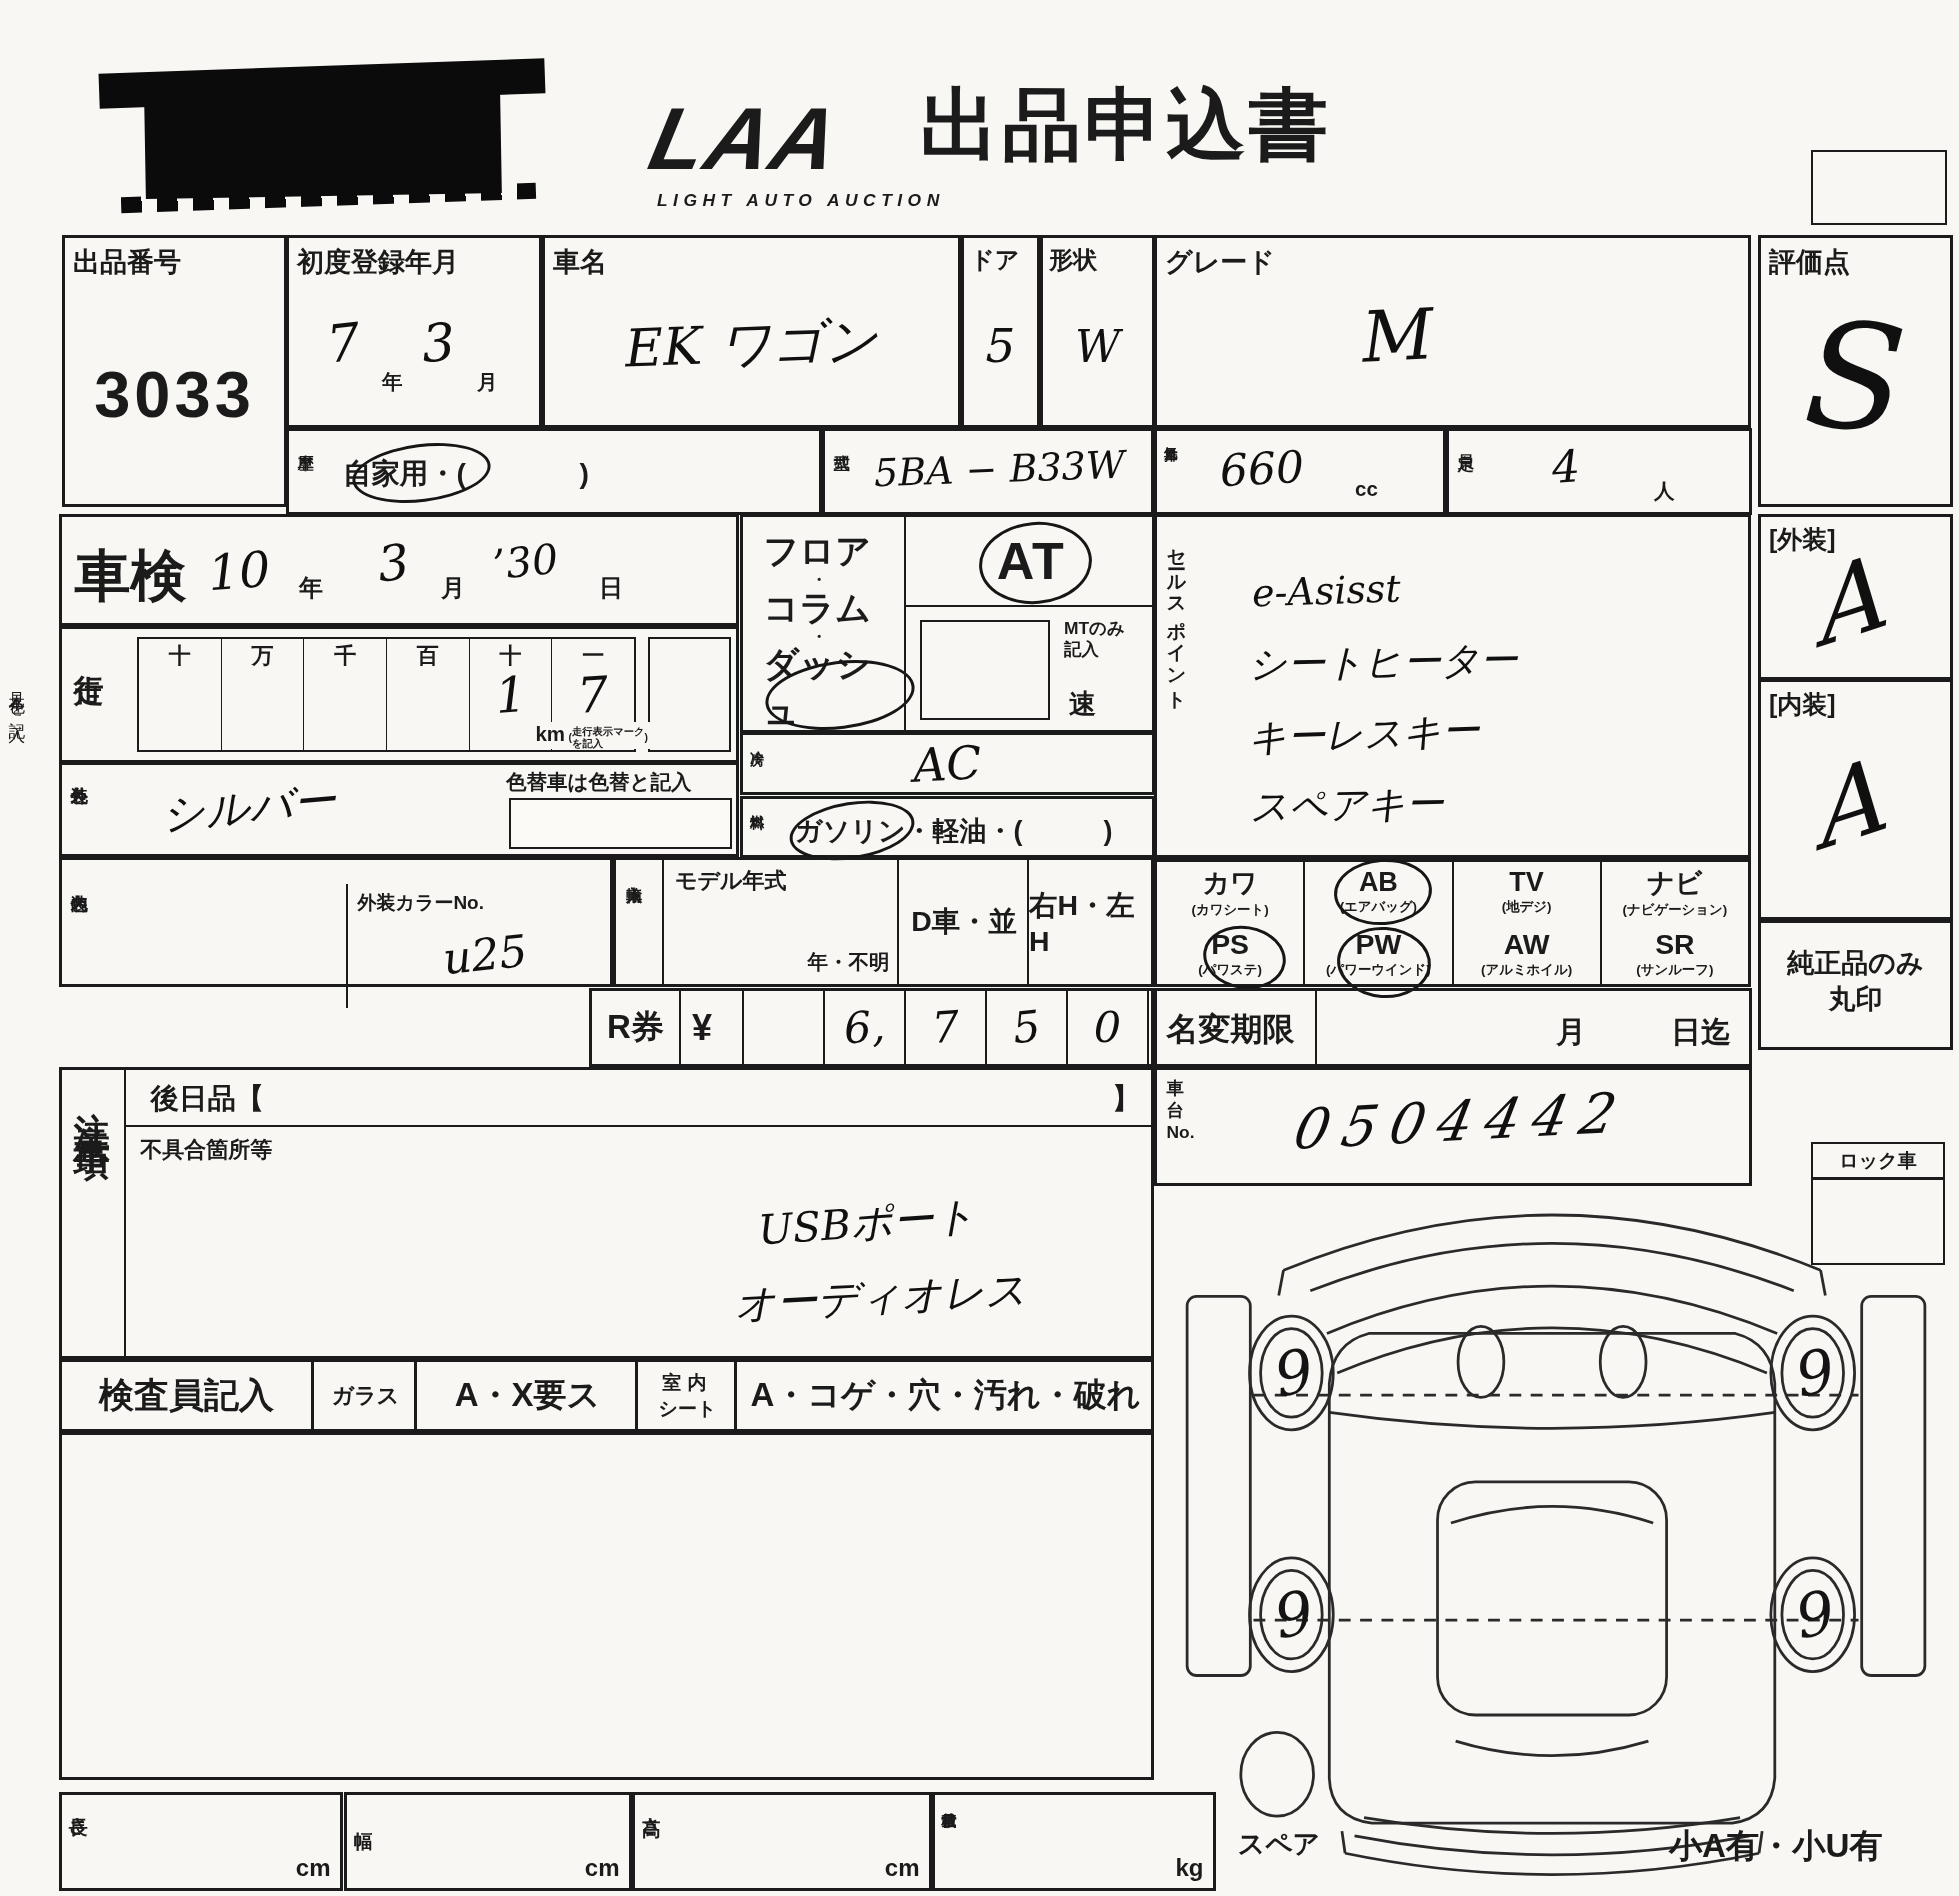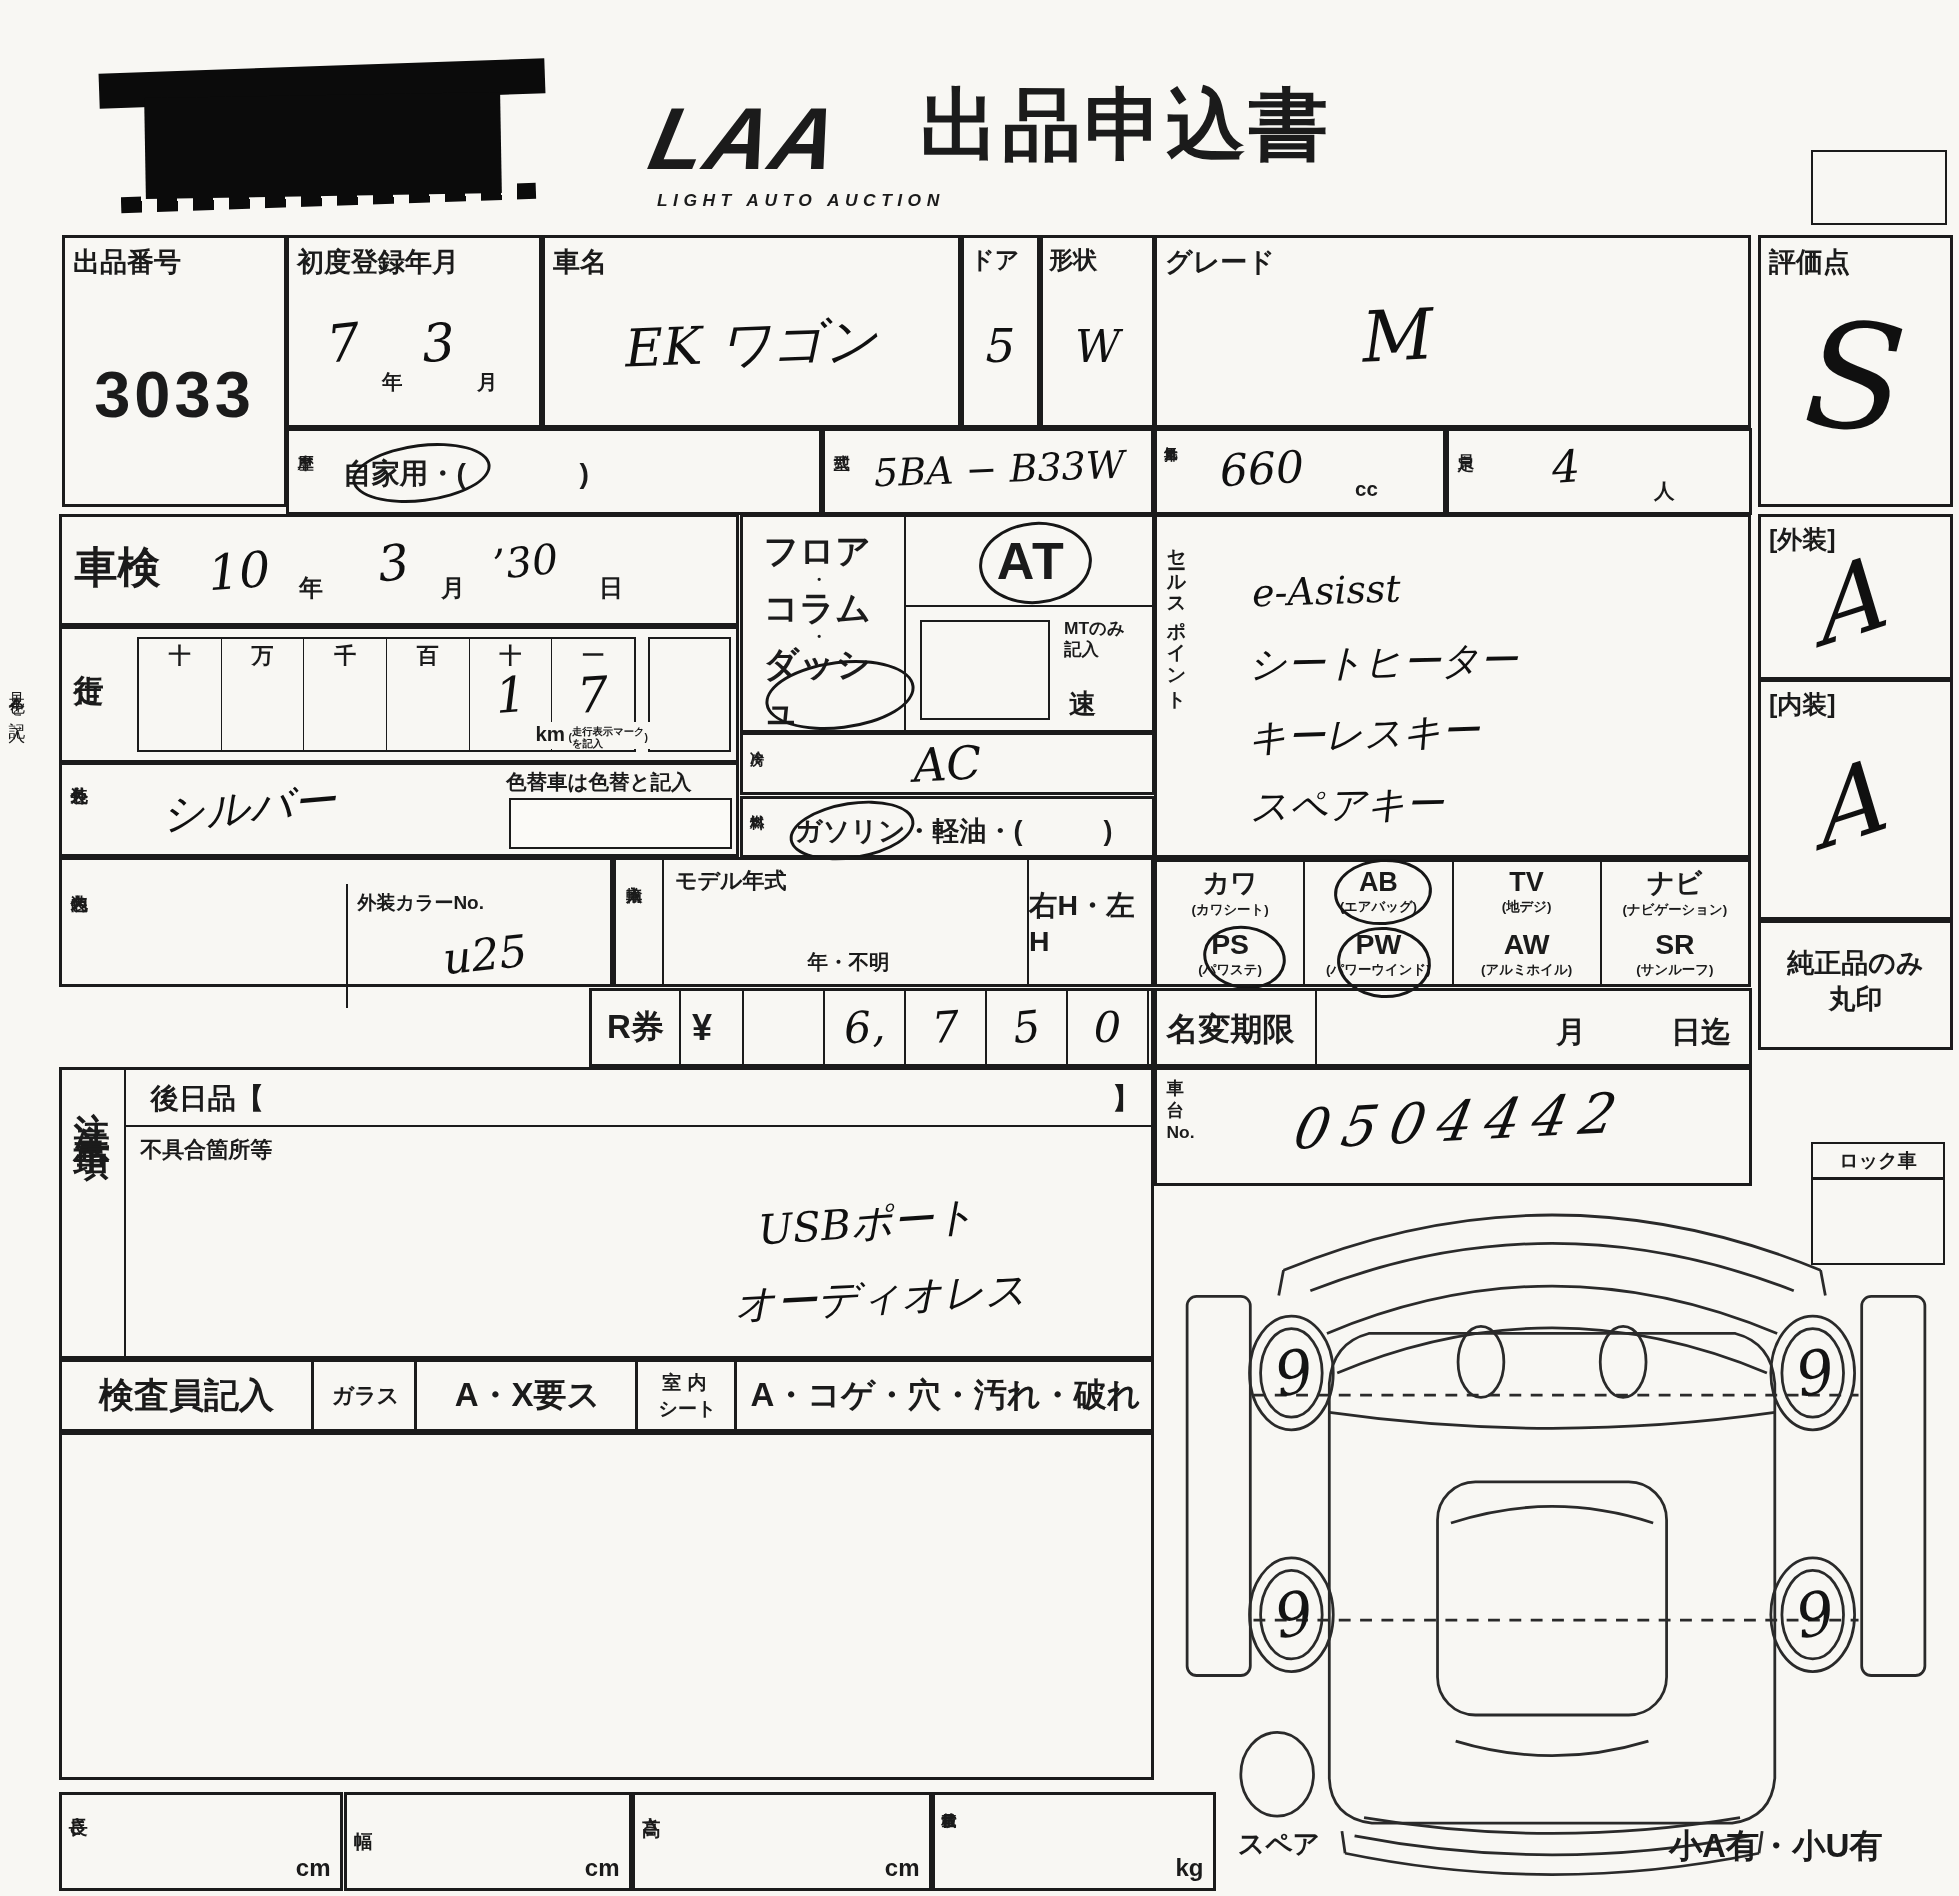--- a/index.html
+++ b/index.html
@@ -88,21 +88,21 @@
     <div class="abs lbl" style="left:198px;top:46px;font-size:20.5px;">cc</div>
   </div>
 
   <div class="cell" style="left:1446px;top:428px;width:306px;height:87px;">
     <div class="vlbl abs" style="left:8px;top:11px;font-size:16px;">定員</div>
     <div class="hw abs" style="left:103px;top:14.2px;font-size:44px;transform:rotate(-4deg);">4</div>
     <div class="abs lbl" style="left:205px;top:46px;font-size:20.5px;">人</div>
   </div>
 
   <div class="cell" style="left:59px;top:514px;width:680px;height:112px;">
-    <span class="abs lbl" style="left:12.6px;top:22px;font-size:43px;">車検</span>
+    <span class="abs lbl" style="left:12.6px;top:22px;font-size:56px;">車検</span>
     <span class="hw abs" style="left:146px;top:30px;font-size:49px;transform:rotate(-4deg);">10</span>
     <span class="abs lbl" style="left:237px;top:55px;font-size:24px;">年</span>
     <span class="hw abs" style="left:316px;top:22px;font-size:49px;transform:rotate(-6deg);">3</span>
     <span class="abs lbl" style="left:379px;top:55px;font-size:24px;">月</span>
     <span class="hw abs" style="left:431px;top:25px;font-size:41px;transform:rotate(-6deg);">’30</span>
     <span class="abs lbl" style="left:537px;top:55px;font-size:24px;">日</span>
   </div>
 
   <div class="cell" style="left:59px;top:626px;width:680px;height:137px;">
     <div class="vlbl abs" style="left:11px;top:22px;font-size:30px;">走行</div>
@@ -185,20 +185,23 @@
       <div class="lbl" style="margin:6.3px 0 0 9.5px;font-size:19px;">外装カラーNo.</div>
       <div class="hw abs" style="left:95px;top:49px;font-size:44px;transform:rotate(-6deg);">u25</div>
     </div>
   </div>
 
   <div class="cell" style="left:613px;top:857px;width:541px;height:130px;">
     <div class="vlbl abs" style="left:9.5px;top:14.2px;font-size:16px;">輸入車</div>
     <div class="abs" style="left:46px;top:0;width:235px;height:100%;border-left:2.4px solid #1b1b1b;">
       <div class="lbl" style="margin:6.3px 0 0 11px;font-size:22px;">モデル年式</div>
       <div class="abs lbl" style="right:9.5px;bottom:8px;font-size:20.5px;">年・不明</div>
+    </div>
+    <div class="abs ctr" style="left:281px;top:0;width:130px;height:100%;border-left:2.4px solid #1b1b1b;">
+      <span class="lbl" style="font-size:28.4px;">D車・並</span>
     </div>
     <div class="abs ctr" style="left:411px;top:0;width:125px;height:100%;border-left:2.4px solid #1b1b1b;">
       <span class="lbl" style="font-size:28.4px;">右H・左H</span>
     </div>
   </div>
 
   <div class="cell" style="left:1154px;top:514px;width:597px;height:344px;">
     <div class="vlbl" style="position:absolute;left:9.5px;top:19px;font-size:19px;letter-spacing:1.6px;">セールスポイント</div>
     <div class="hw abs" style="left:95px;top:55px;font-size:38px;transform:rotate(-2deg);">e-Asisst</div>
     <div class="hw abs" style="left:91px;top:126px;font-size:38px;transform:rotate(-1deg);">シートヒーター</div>

